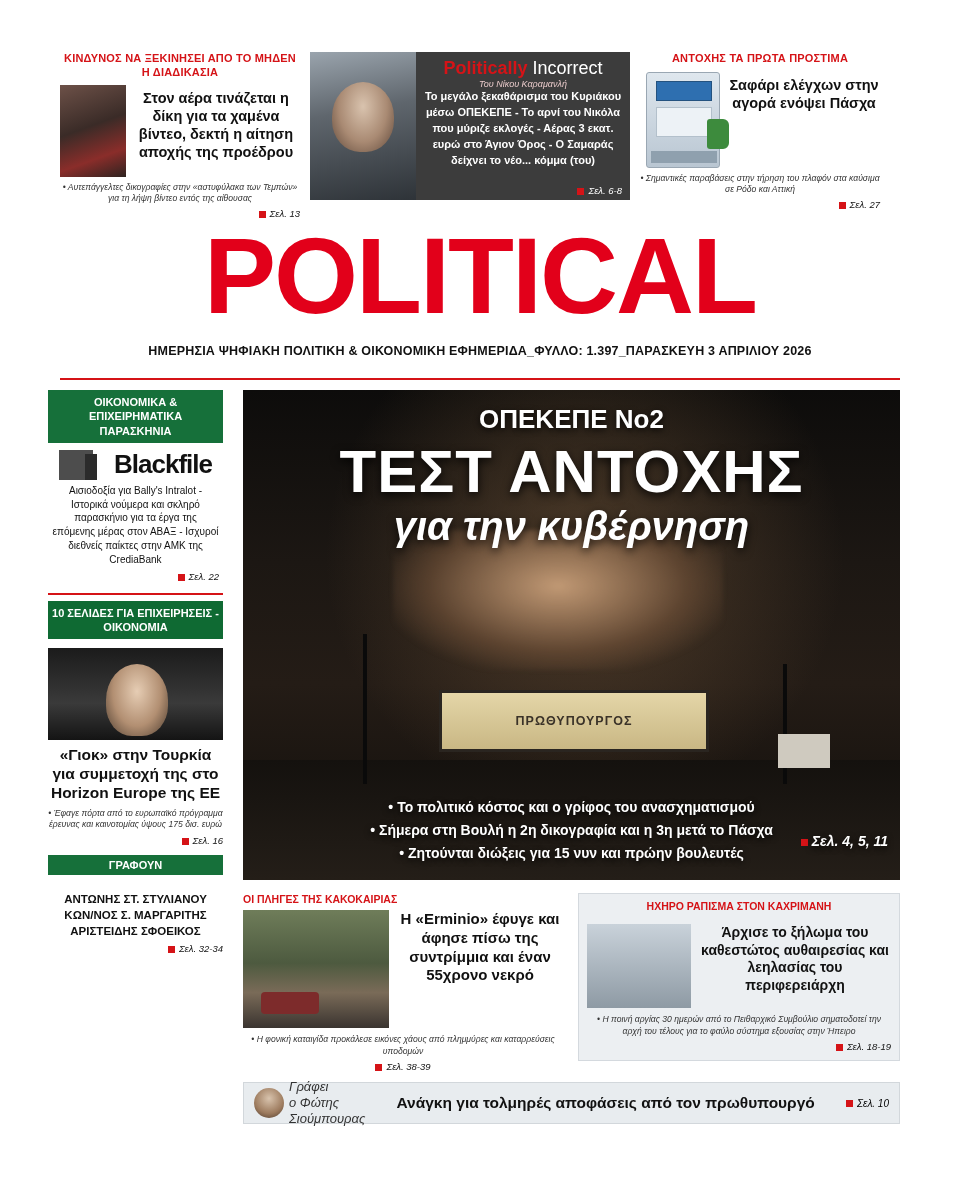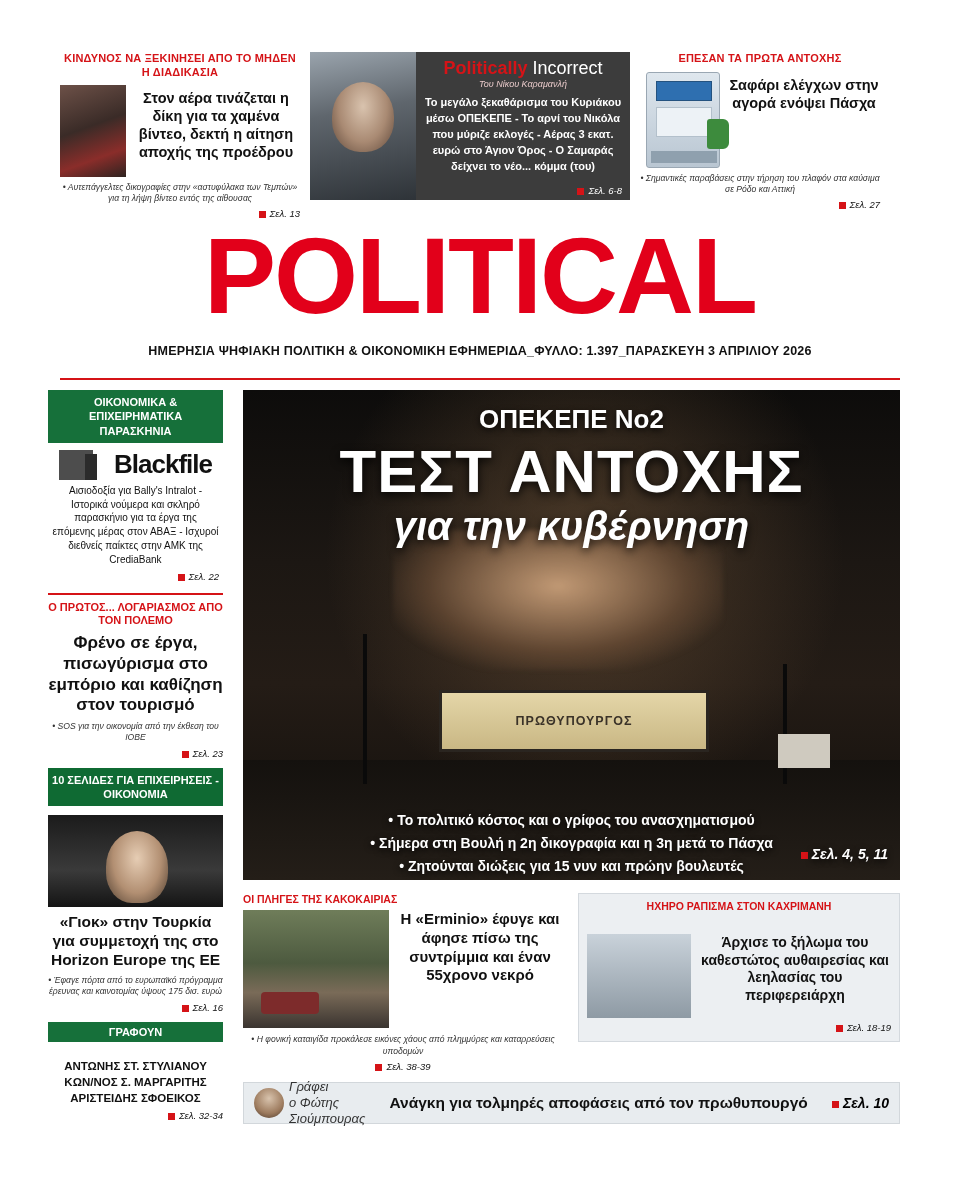--- a/index.html
+++ b/index.html
@@ -117,21 +117,20 @@
   .pi-title .pi-red { color: #d51317; }
   .pi-title .pi-white { color: #ffffff; font-weight: normal; }
   .pi-byline {
     text-align: center;
     font-size: 9px;
     font-style: italic;
     color: #e8c9c9;
     margin-top: 2px;
   }
   .pi-body {
-    margin-top: 6px;
     font-size: 11px;
     font-weight: bold;
     line-height: 1.45;
     text-align: center;
   }
   .pi-page {
     margin-top: auto;
     text-align: right;
     font-size: 9.5px;
     font-style: italic;
@@ -379,21 +378,21 @@
     text-align: center;
     color: #fff;
     font-weight: bold;
     font-style: italic;
     font-size: 40px;
     line-height: 1;
     text-shadow: 0 3px 10px rgba(0,0,0,.85);
   }
   .mp-bullets {
     position: absolute;
-    left: 0; bottom: 2px;
+    left: 0; bottom: 15px;
     width: 657px;
     text-align: center;
     color: #fff;
   }
   .mp-bullets div {
     font-size: 14px;
     font-weight: bold;
     line-height: 1.65;
     text-shadow: 0 2px 6px rgba(0,0,0,.9);
   }
@@ -455,21 +454,21 @@
     width: 322px;
     background: #eceff2;
     border: 1px solid #d4d9de;
     padding: 6px 8px 8px 8px;
   }
   .br-head {
     color: #d51317;
     font-weight: bold;
     font-size: 10.5px;
     text-align: center;
-    margin-bottom: 22px;
+    margin-bottom: 12px;
   }
   .br-photo {
     width: 104px; height: 84px;
     float: left;
     margin-right: 8px;
     background: linear-gradient(180deg,#c9d2da 0%,#8e9aa4 100%);
     position: relative;
     overflow: hidden;
   }
   .br-photo::after {
@@ -513,24 +512,23 @@
     text-align: left;
   }
   .f-text {
     flex: 1;
     text-align: center;
     font-size: 15.5px;
     font-weight: bold;
     color: #111;
   }
   .f-page {
-    font-size: 14px;
+    font-size: 10px;
     font-style: italic;
     white-space: nowrap;
-    font-weight: bold;
   }
 </style>
 </head>
 <body>
 
 <div id="page">
 
   <div class="top-strip">
 
     <div class="top-col top-left">
@@ -552,21 +550,21 @@
             <span class="pi-white">Incorrect</span>
           </div>
           <div class="pi-byline">Του Νίκου Καραμανλή</div>
           <div class="pi-body">Το μεγάλο ξεκαθάρισμα του Κυριάκου μέσω ΟΠΕΚΕΠΕ - Το αρνί του Νικόλα που μύριζε εκλογές - Αέρας 3 εκατ. ευρώ στο Άγιον Όρος - Ο Σαμαράς δείχνει το νέο... κόμμα (του)</div>
           <div class="pi-page"><span class="sq"></span><span>Σελ. 6-8</span></div>
         </div>
       </div>
     </div>
 
     <div class="top-col top-right">
-      <div class="top-kicker">ΕΠΕΣΑΝ ΤΑ ΠΡΩΤΑ ΑΝΤΟΧΗΣ</div>
+      <div class="top-kicker">ΑΝΤΟΧΗΣ ΤΑ ΠΡΩΤΑ ΠΡΟΣΤΙΜΑ</div>
       <div style="overflow:hidden; margin-top:6px;">
         <div style="float:left; width:86px;">
           <div class="pump">
             <div class="screen"></div>
             <div class="band"></div>
             <div class="nozzle"></div>
             <div class="base"></div>
           </div>
         </div>
         <div class="top-headline" style="margin-left:88px; text-align:center;">Σαφάρι ελέγχων στην αγορά ενόψει Πάσχα</div>
@@ -591,26 +589,20 @@
           <div class="bf-icon"></div>
           <div class="bf-word">Blackfile</div>
         </div>
         <div class="lsmall">Αισιοδοξία για Bally's Intralot - Ιστορικά νούμερα και σκληρό παρασκήνιο για τα έργα της επόμενης μέρας στον ΑΒΑΞ - Ισχυροί διεθνείς παίκτες στην ΑΜΚ της CrediaBank</div>
         <div class="pagref"><span class="sq"></span><span>Σελ. 22</span></div>
       </div>
     </div>
 
     <div class="hr-red"></div>
 
-    <div class="lbox">
-      <div class="lkicker">Ο ΠΡΩΤΟΣ... ΛΟΓΑΡΙΑΣΜΟΣ ΑΠΟ ΤΟΝ ΠΟΛΕΜΟ</div>
-      <div class="lheadline" style="text-align:center;">Φρένο σε έργα, πισωγύρισμα στο εμπόριο και καθίζηση στον τουρισμό</div>
-      <div class="lnote" style="text-align:center;">• SOS για την οικονομία από την έκθεση του ΙΟΒΕ</div>
-      <div class="pagref"><span class="sq"></span><span>Σελ. 23</span></div>
-    </div>
 
     <div class="lhead green2">10 ΣΕΛΙΔΕΣ ΓΙΑ ΕΠΙΧΕΙΡΗΣΕΙΣ - ΟΙΚΟΝΟΜΙΑ</div>
 
     <div class="lbox" style="margin-top:9px;">
       <div class="erdogan-photo"></div>
       <div class="lheadline" style="text-align:center; margin-top:6px; font-size:15.5px;">«Γιοκ» στην Τουρκία για συμμετοχή της στο Horizon Europe της ΕΕ</div>
       <div class="lnote" style="text-align:center;">• Έφαγε πόρτα από το ευρωπαϊκό πρόγραμμα έρευνας και καινοτομίας ύψους 175 δισ. ευρώ</div>
       <div class="pagref"><span class="sq"></span><span>Σελ. 16</span></div>
     </div>
 
@@ -650,20 +642,21 @@
     <div class="bot-note">• Η φονική καταιγίδα προκάλεσε εικόνες χάους από πλημμύρες και καταρρεύσεις υποδομών</div>
     <div class="pagref" style="text-align:center;"><span class="sq"></span><span>Σελ. 38-39</span></div>
   </div>
 
   <div class="bot-right">
     <div class="br-head">ΗΧΗΡΟ ΡΑΠΙΣΜΑ ΣΤΟΝ ΚΑΧΡΙΜΑΝΗ</div>
     <div style="overflow:hidden;">
       <div class="br-photo"></div>
       <div class="br-headline">Άρχισε το ξήλωμα του καθεστώτος αυθαιρεσίας και λεηλασίας του περιφερειάρχη</div>
     </div>
+    <div class="bot-note">• Η ποινή αργίας 30 ημερών από το Πειθαρχικό Συμβούλιο σηματοδοτεί την αρχή του τέλους για το φαύλο σύστημα εξουσίας στην Ήπειρο</div>
     <div class="pagref"><span class="sq"></span><span>Σελ. 18-19</span></div>
   </div>
 
   <div class="footer">
     <div class="f-avatar"></div>
     <div class="f-writer" style="white-space:pre-line;">Γράφει
 ο Φώτης
 Σιούμπουρας</div>
     <div class="f-text">Ανάγκη για τολμηρές αποφάσεις από τον πρωθυπουργό</div>
     <div class="f-page"><span class="sq"></span><span>Σελ. 10</span></div>

